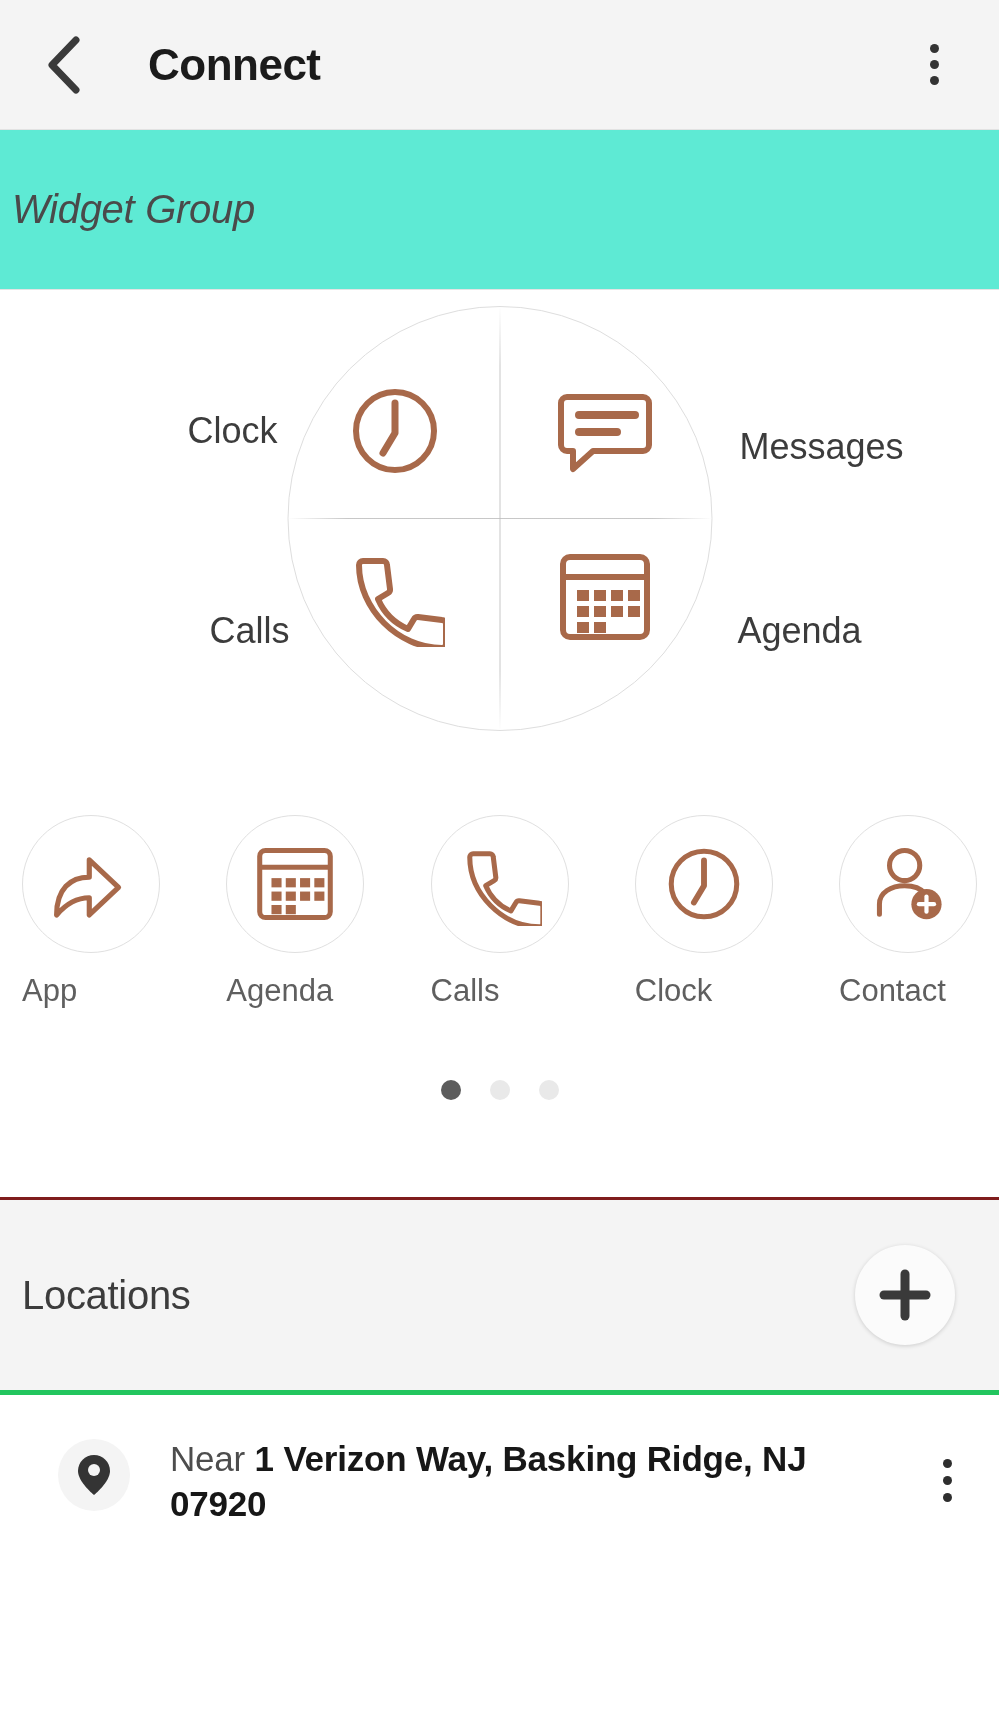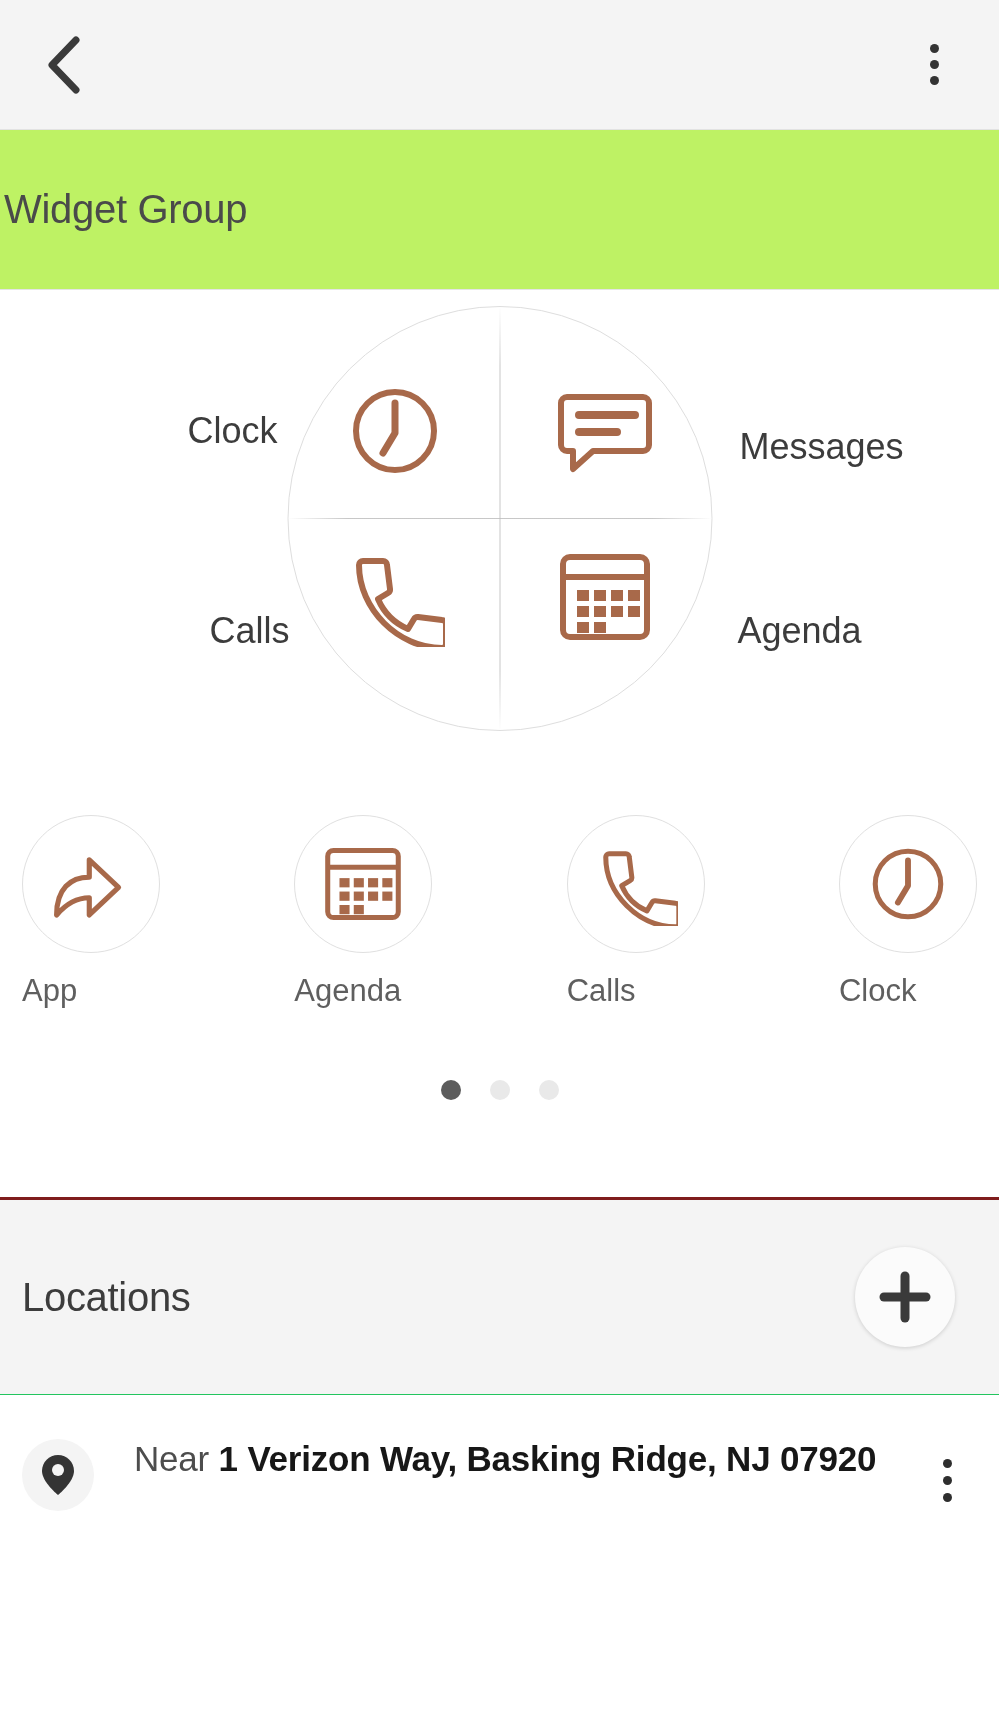--- a/index.html
+++ b/index.html
@@ -62,25 +62,26 @@
   .overflow-btn .dot {
     width: 9px;
     height: 9px;
     border-radius: 50%;
     background: #333333;
   }
 
   
   .section-head {
     height: 160px;
-    background: #bef264;
+    background: #5eead4;
     border-bottom: 1px solid #e4e4e4;
     display: flex;
     align-items: center;
-    padding: 0 4px;
+    padding: 0 12px;
+    font-style: italic;
   }
   .section-head-title {
     font-size: 40px;
     color: #4a4a4a;
     font-weight: normal;
     letter-spacing: -0.3px;
   }
 
   
   .widget-card {
@@ -212,21 +213,21 @@
     border-radius: 50%;
     background: #e9e9e9;
     cursor: pointer;
   }
   .pager-dot.active { background: #5c5c5c; }
 
   
   .locations-head {
     height: 195px;
     background: #f4f4f4;
-    border-bottom: 1px solid #22c55e;
+    border-bottom: 5px solid #22c55e;
     display: flex;
     align-items: center;
     padding: 0 22px;
     position: relative;
   }
   .locations-title {
     font-size: 40px;
     color: #3c3c3c;
     letter-spacing: -0.3px;
   }
@@ -246,20 +247,21 @@
   .add-fab svg { display: block; }
 
   
   .location-row {
     display: flex;
     align-items: flex-start;
     padding: 42px 22px 0 22px;
     background: #ffffff;
     min-height: 160px;
     cursor: pointer;
+    margin-left: 36px;
   }
   .pin-circle {
     width: 72px;
     height: 72px;
     border-radius: 50%;
     background: #f4f4f4;
     display: flex;
     align-items: center;
     justify-content: center;
     flex: 0 0 auto;
@@ -307,20 +309,21 @@
 <div class="phone">
 
   <div class="appbar">
     <div class="back-btn">
       <span>
         <svg width="42" height="62" viewBox="0 0 42 62">
           <polyline points="32,6 8,31 32,56" fill="none" stroke="#3a3a3a" stroke-width="7" stroke-linecap="round" stroke-linejoin="round"></polyline>
         </svg>
       </span>
     </div>
+    <div class="appbar-title">Connect</div>
     <div class="overflow-btn">
       <span class="dot"></span>
       <span class="dot"></span>
       <span class="dot"></span>
     </div>
   </div>
 
   <div class="section-head">
     <div class="section-head-title">Widget Group</div>
   </div>
@@ -445,20 +448,34 @@
           <span>
             <svg width="84" height="84" viewBox="0 0 100 100">
               <circle cx="50" cy="50" r="39" fill="none" stroke="#A8694A" stroke-width="6"></circle>
               <path d="M50 22 L50 52 L38 72" fill="none" stroke="#A8694A" stroke-width="7" stroke-linecap="round" stroke-linejoin="round"></path>
             </svg>
           </span>
         </div>
         <div class="shortcut-label">Clock</div>
       </div>
 
+      <div class="shortcut">
+        <div class="shortcut-circle">
+          <span>
+            <svg width="84" height="84" viewBox="0 0 100 100">
+              <circle cx="46" cy="28" r="18" fill="none" stroke="#A8694A" stroke-width="6"></circle>
+              <path d="M16 86 v-12 c0 -14 14 -22 30 -22 c10 0 19 3 24 9" fill="none" stroke="#A8694A" stroke-width="6" stroke-linecap="round"></path>
+              <circle cx="72" cy="74" r="18" fill="#A8694A"></circle>
+              <line x1="72" y1="65" x2="72" y2="83" stroke="#ffffff" stroke-width="5" stroke-linecap="round"></line>
+              <line x1="63" y1="74" x2="81" y2="74" stroke="#ffffff" stroke-width="5" stroke-linecap="round"></line>
+            </svg>
+          </span>
+        </div>
+        <div class="shortcut-label">Contact</div>
+      </div>
 
     </div>
 
     <div class="pager">
       <span class="pager-dot active"></span>
       <span class="pager-dot"></span>
       <span class="pager-dot"></span>
     </div>
   </div>
 

